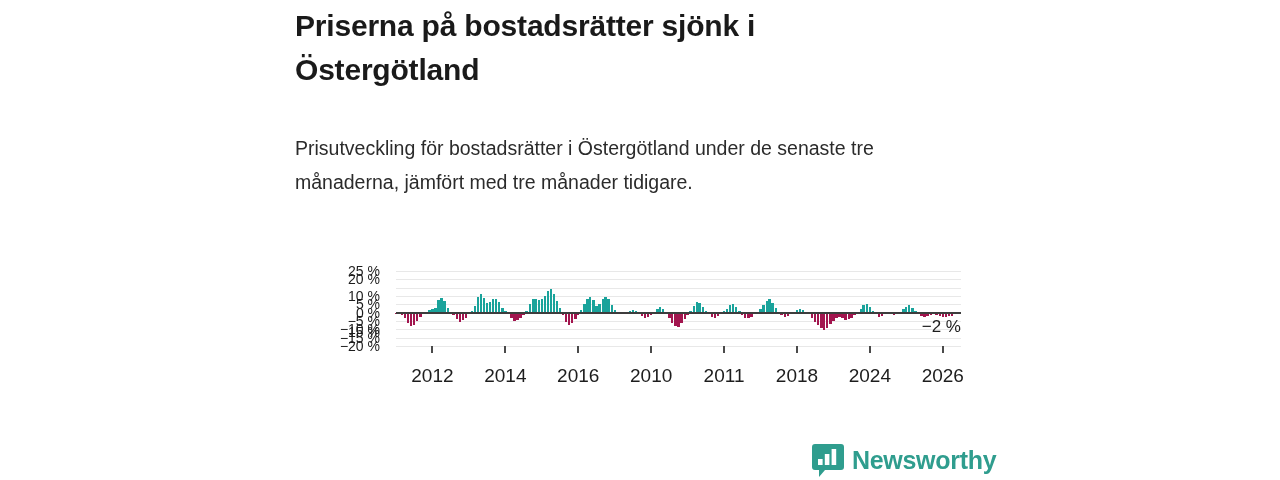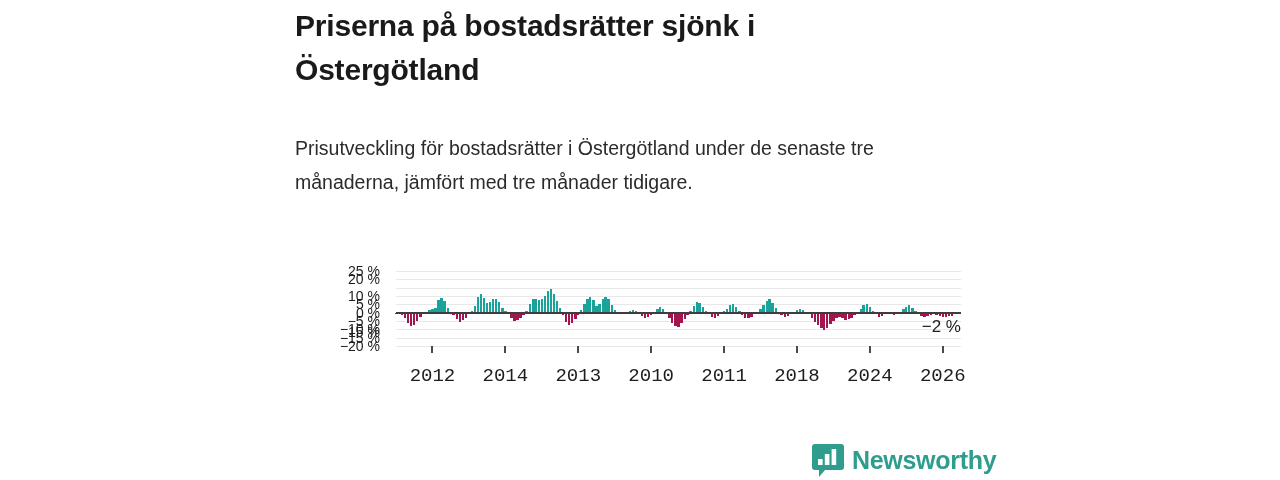--- a/index.html
+++ b/index.html
@@ -117,21 +117,20 @@
     height: 7px;
     background: #4a4a4a;
   }
   .xtick-label {
     position: absolute;
     top: 19px;
     font-size: 19px;
     color: #1d1d1d;
     transform: translateX(-50%);
     white-space: nowrap;
-    font-family: Liberation Mono, monospace;
   }
 
   
   #logo {
     position: absolute;
     left: 812px;
     top: 443px;
     display: flex;
     align-items: center;
     gap: 8px;
@@ -372,21 +371,21 @@
     <div class="zeroline" style="top: 40.67px;"></div>
     <div id="annotation" style="top: 45.6667px;">−2 %</div>
   </div>
 
   <div id="xaxis">
       <div class="xtick-mark" style="left: 35.45px;"></div>
       <div class="xtick-label" style="left: 36.45px;">2012</div>
       <div class="xtick-mark" style="left: 108.35px;"></div>
       <div class="xtick-label" style="left: 109.35px;">2014</div>
       <div class="xtick-mark" style="left: 181.26px;"></div>
-      <div class="xtick-label" style="left: 182.26px;">2013</div>
+      <div class="xtick-label" style="left: 182.26px;">2016</div>
       <div class="xtick-mark" style="left: 254.16px;"></div>
       <div class="xtick-label" style="left: 255.16px;">2010</div>
       <div class="xtick-mark" style="left: 327.06px;"></div>
       <div class="xtick-label" style="left: 328.06px;">2011</div>
       <div class="xtick-mark" style="left: 399.97px;"></div>
       <div class="xtick-label" style="left: 400.97px;">2018</div>
       <div class="xtick-mark" style="left: 472.87px;"></div>
       <div class="xtick-label" style="left: 473.87px;">2024</div>
       <div class="xtick-mark" style="left: 545.77px;"></div>
       <div class="xtick-label" style="left: 546.77px;">2026</div>

